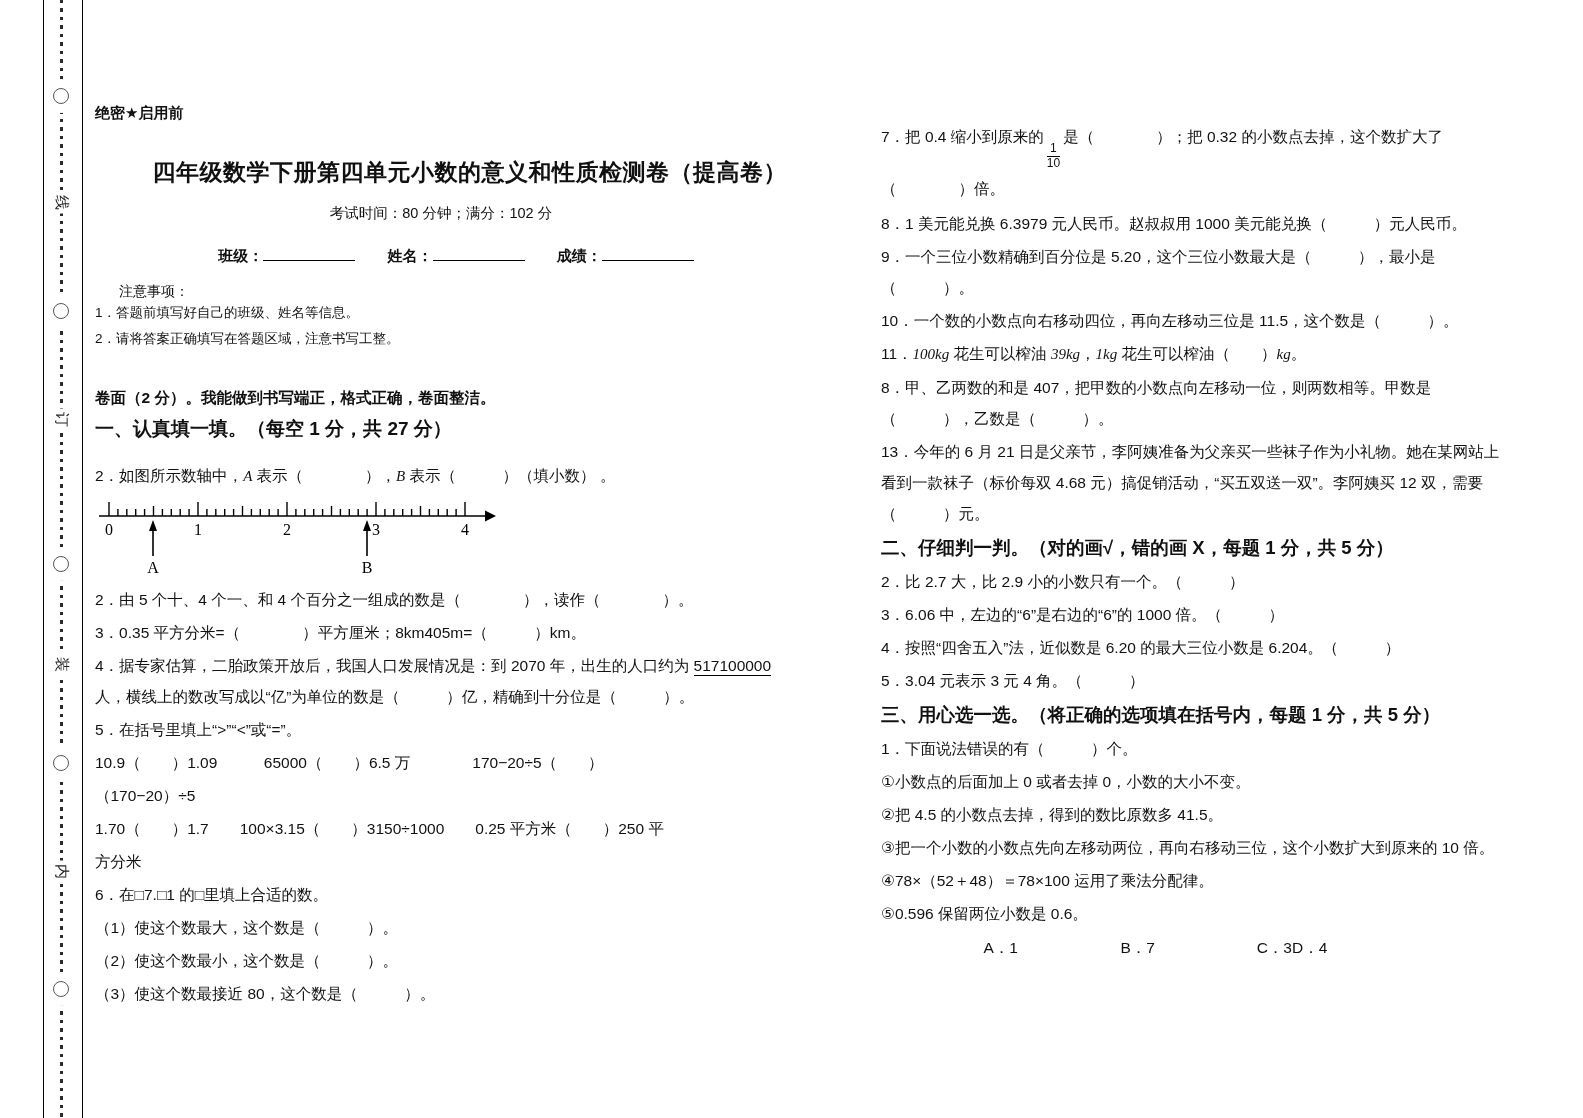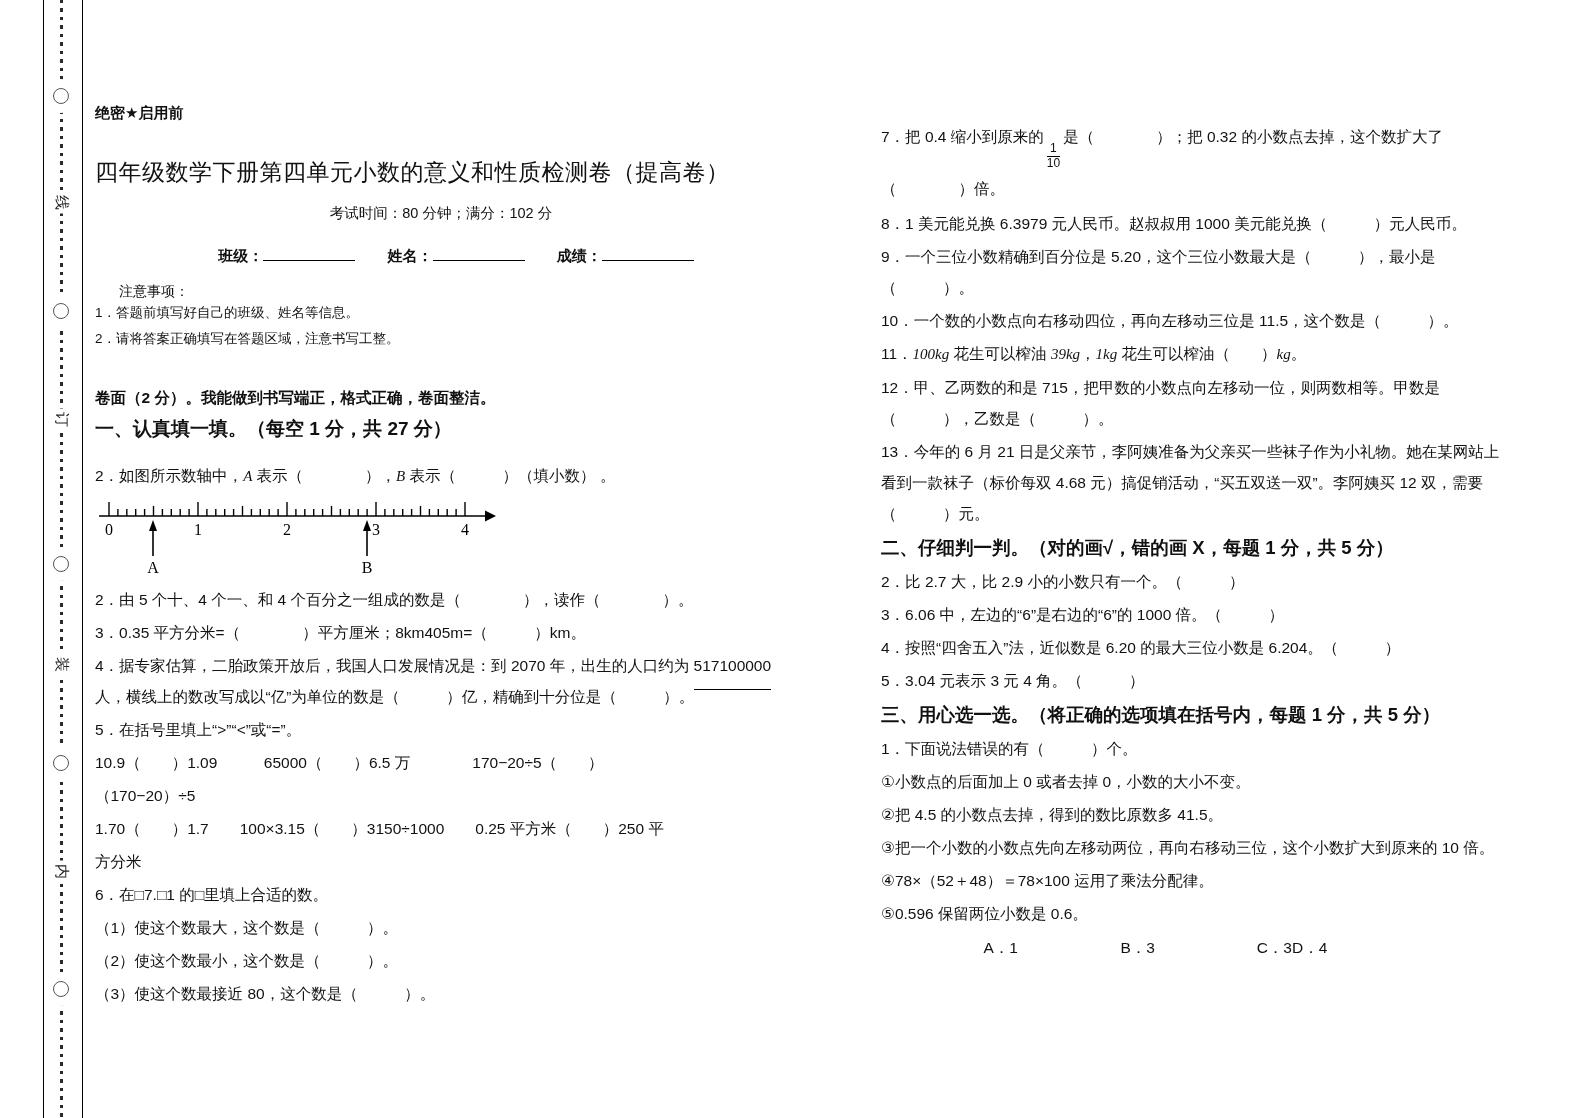--- a/index.html
+++ b/index.html
@@ -14,34 +14,34 @@
   .mcircle{position:absolute;left:53px;width:14px;height:14px;border:1.4px solid #555;
            border-radius:50%;background:#fff;box-shadow:0 -5px 0 4px #fff,0 5px 0 4px #fff;}
   .mchar{position:absolute;left:50px;width:22px;text-align:center;font-size:15px;color:#222;
          background:#fff;padding:5px 0;transform:rotate(90deg);}
   
   .col{position:absolute;font-size:15.5px;line-height:31px;}
   .col-left{left:95px;top:104px;width:692px;}
   .col-right{left:881px;top:119px;width:632px;}
   p{margin:0 0 2px 0;}
   .secret{font-weight:bold;font-size:15px;line-height:18px;}
-  h1{margin:35px 0 0 0;font-size:23px;line-height:30px;text-align:left;letter-spacing:.5px;font-weight:normal;}
+  h1{margin:35px 0 0 0;font-size:23px;line-height:30px;text-align:right;letter-spacing:.5px;font-weight:bold;}
   .meta{margin-top:15px;text-align:center;font-size:14.5px;line-height:22px;}
   .fields{margin-top:21px;text-align:center;font-size:15px;line-height:22px;padding-left:30px;}
   .fields .grp{display:inline-block;margin:0 14px;font-weight:bold;}
   .blank{display:inline-block;width:92px;border-bottom:1.2px solid #000;height:15px;vertical-align:baseline;}
   .notes-title{margin-top:14px;font-weight:normal;font-size:14px;line-height:20px;padding-left:24px;}
   .note{font-size:13.5px;line-height:24px;}
   .juanmian{margin-top:31px;font-weight:bold;font-size:15.5px;}
   h2{font-size:19px;line-height:28px;font-weight:bold;margin:0;}
   .h-sec1{}
   .q1{margin-top:17px;}
   .numberline{margin-top:2px;height:84px;}
   .h-right{font-size:18.5px;margin:5px 0 4px 0;}
-  .underline{border-bottom:1.2px solid #000;padding-bottom:15px;margin-top:15px;}
+  .underline{border-bottom:1.2px solid #000;padding-bottom:1px;margin-top:15px;}
   .frac{display:inline-flex;flex-direction:column;text-align:center;font-size:12px;line-height:1.15;
         vertical-align:-10px;margin:0 3px;}
   .frac .num{border-bottom:1px solid #000;padding:0 2px;}
   .mathvar{font-family:"Liberation Serif","DejaVu Serif",serif;font-style:italic;font-size:15px;margin-top:48px;}
   .options{display:flex;margin-top:3px;text-align:right;}
   .options span{width:137px;}
   .options span:last-child{width:auto;}
   .mt6{margin-top:6px;}
   svg text{font-family:"Liberation Serif","DejaVu Serif",serif;}
 </style>
@@ -163,37 +163,37 @@
 
   <div class="col col-right">
     <p style="line-height:35px"><span>7．把 0.4 缩小到原来的</span><span class="frac">
           <span class="num">1</span>
           <span>10</span>
         </span><span>是（　　　　）；把 0.32 的小数点去掉，这个数扩大了（　　　　）倍。</span></p>
     <p>8．1 美元能兑换 6.3979 元人民币。赵叔叔用 1000 美元能兑换（　　　）元人民币。</p>
     <p>9．一个三位小数精确到百分位是 5.20，这个三位小数最大是（　　　），最小是（　　　）。</p>
     <p>10．一个数的小数点向右移动四位，再向左移动三位是 11.5，这个数是（　　　）。</p>
     <p><span>11．</span><span class="mathvar">100kg</span><span> 花生可以榨油 </span><span class="mathvar">39kg</span><span>，</span><span class="mathvar">1kg</span><span> 花生可以榨油（　　）</span><span class="mathvar">kg</span><span>。</span></p>
-    <p>12．甲、乙两数的和是 715，把甲数的小数点向左移动一位，则两数相等。甲数是（　　　），乙数是（　　　）。</p>
+    <p>8．甲、乙两数的和是 407，把甲数的小数点向左移动一位，则两数相等。甲数是（　　　），乙数是（　　　）。</p>
     <p>13．今年的 6 月 21 日是父亲节，李阿姨准备为父亲买一些袜子作为小礼物。她在某网站上看到一款袜子（标价每双 4.68 元）搞促销活动，“买五双送一双”。李阿姨买 12 双，需要（　　　）元。</p>
 
     <h2 class="h-right">二、仔细判一判。（对的画√，错的画 X，每题 1 分，共 5 分）</h2>
     <p>2．比 2.7 大，比 2.9 小的小数只有一个。（　　　）</p>
     <p>3．6.06 中，左边的“6”是右边的“6”的 1000 倍。（　　　）</p>
     <p>4．按照“四舍五入”法，近似数是 6.20 的最大三位小数是 6.204。（　　　）</p>
     <p>5．3.04 元表示 3 元 4 角。（　　　）</p>
 
     <h2 class="h-right">三、用心选一选。（将正确的选项填在括号内，每题 1 分，共 5 分）</h2>
     <p>1．下面说法错误的有（　　　）个。</p>
     <p>①小数点的后面加上 0 或者去掉 0，小数的大小不变。</p>
     <p>②把 4.5 的小数点去掉，得到的数比原数多 41.5。</p>
     <p>③把一个小数的小数点先向左移动两位，再向右移动三位，这个小数扩大到原来的 10 倍。</p>
     <p>④78×（52＋48）＝78×100 运用了乘法分配律。</p>
     <p>⑤0.596 保留两位小数是 0.6。</p>
     <div class="options">
       <span>A．1</span>
-      <span>B．3</span>
+      <span>B．7</span>
       <span>C．3</span>
       <span>D．4</span>
     </div>
   </div>
 
 </div>
 
 </body></html>

